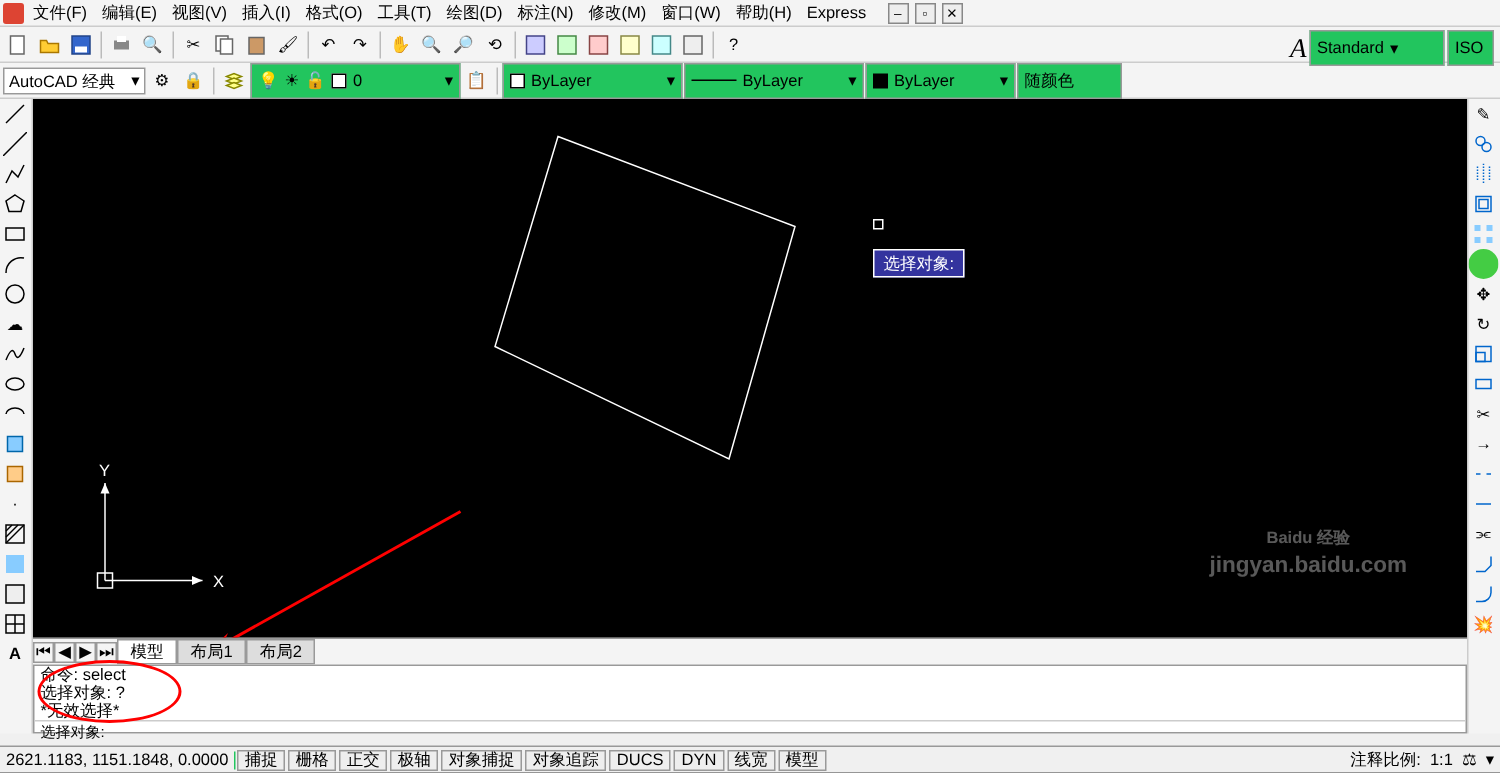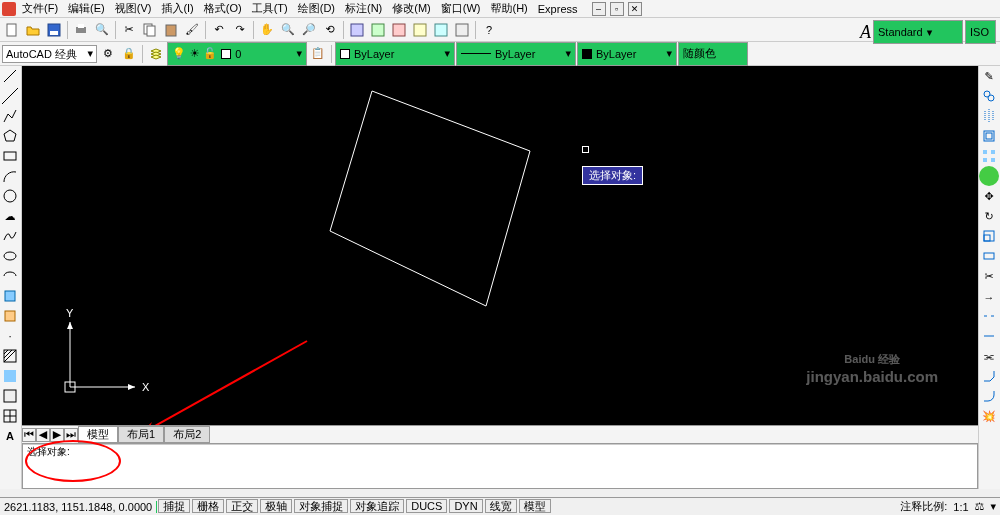--- a/index.html
+++ b/index.html
@@ -339,20 +339,25 @@
         <span>◀</span>
         <span>▶</span>
         <span>⏭</span>
       </div>
       <div class="tab">模型</div>
       <div class="tab inactive">布局1</div>
       <div class="tab inactive">布局2</div>
     </div>
     <div class="cmdline-area">
       <div class="red-oval"></div>
+      <div class="cmd-history">
+        <div>命令: select</div>
+        <div>选择对象: ?</div>
+        <div>*无效选择*</div>
+      </div>
       <div class="cmd-input-row">选择对象:</div>
     </div>
   </div>
 
   <div class="right-toolbar">
     <div class="tool-btn">✎</div>
     <div class="tool-btn">
         <svg width="14" height="14">
           <circle cx="5" cy="5" r="3" stroke="#06c" fill="none"></circle>
           <circle cx="9" cy="9" r="3" stroke="#06c" fill="none"></circle>

